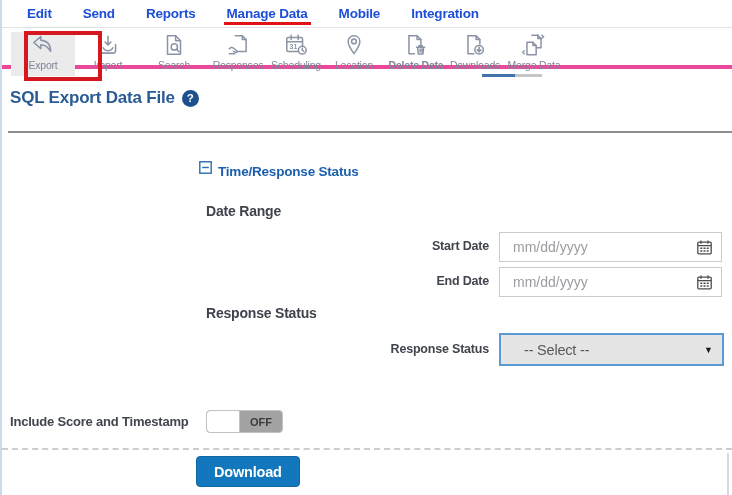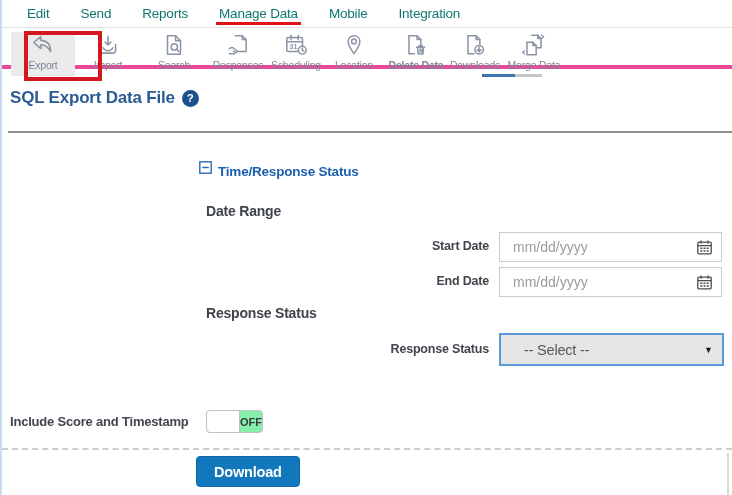--- a/index.html
+++ b/index.html
@@ -5,22 +5,22 @@
   * { margin:0; padding:0; box-sizing:border-box; }
   html,body { background:#fff; }
   body { font-family:"Liberation Sans", sans-serif; }
   .page{ position:relative; width:732px; height:495px; background:#fff;
          border-left:2px solid #c9dbec; overflow:hidden; }
 
   
   .nav{ position:absolute; top:0; left:0; right:0; height:28px; background:#fff;
         border-bottom:1px solid #e3e3e3; display:flex; align-items:center;
         padding-left:25px; gap:31px; }
-  .nav-item{ position:relative; font-size:13.5px; font-weight:400; letter-spacing:-0.2px;
-             color:#0f766e; cursor:pointer; white-space:nowrap; }
+  .nav-item{ position:relative; font-size:13.5px; font-weight:700; letter-spacing:-0.2px;
+             color:#1d4ed8; cursor:pointer; white-space:nowrap; }
   .nav-underline{ position:absolute; left:-3px; right:-3px; bottom:-4px; height:3px;
                   background:#e01218; }
 
   
   .toolbar{ position:absolute; top:29px; left:0; right:0; height:40px; background:#fff;
             border-bottom:4px solid #ec4899; }
   .tb-item{ position:absolute; top:3px; height:44px; display:flex; flex-direction:column;
             align-items:center; justify-content:flex-start; cursor:pointer; }
   .tb-item svg{ width:26px; height:26px; stroke:#8b94a5; fill:none;
                 stroke-width:1.4; stroke-linecap:round; stroke-linejoin:round; }
@@ -69,22 +69,22 @@
   .date-input input::placeholder{ color:#9b9ba1; opacity:1; }
   .cal-btn{ position:absolute; right:8px; top:6px; width:17px; height:17px; cursor:pointer; }
   .cal-btn svg{ width:17px; height:17px; stroke:#4c4c4c; fill:none; stroke-width:1.3; }
 
   .select-box{ position:absolute; left:497px; top:333px; width:225px; height:33px; background:#e5e5e5;
                border:2px solid #5b9bd5; display:flex; align-items:center; cursor:pointer;padding-left:8px; }
   .select-value{ padding-left:15px; font-size:14.5px; color:#585858; letter-spacing:-0.2px; }
   .select-arrow{ position:absolute; right:9px; font-size:9px; color:#1c1c1c; }
 
   .include-label{ position:absolute; top:414px; left:8px; font-size:13px; }
-  .toggle{ position:absolute; top:410px; left:204px; width:57px; height:23px;
-           border:1px solid #c2c2c2; border-radius:4px; background:#86efac;
+  .toggle{ position:absolute; top:410px; left:204px; width:77px; height:23px;
+           border:1px solid #c2c2c2; border-radius:4px; background:#a3a3a3;
            display:flex; cursor:pointer; overflow:hidden; }
   .toggle-knob{ width:33px; height:100%; background:#fff; border-right:1px solid #c2c2c2;
                 border-radius:3px 0 0 3px; }
   .toggle-state{ flex:1; display:flex; align-items:center; justify-content:center;
                  font-size:11px; font-weight:700; color:#3a3a3a; letter-spacing:0; }
 
   .dashed-sep{ position:absolute; top:448px; left:0; right:0; height:0;
                border-top:2px dashed #cdcdcd; }
 
   .download-btn{ position:absolute; top:456px; left:194px; height:31px; padding:0 17px;

